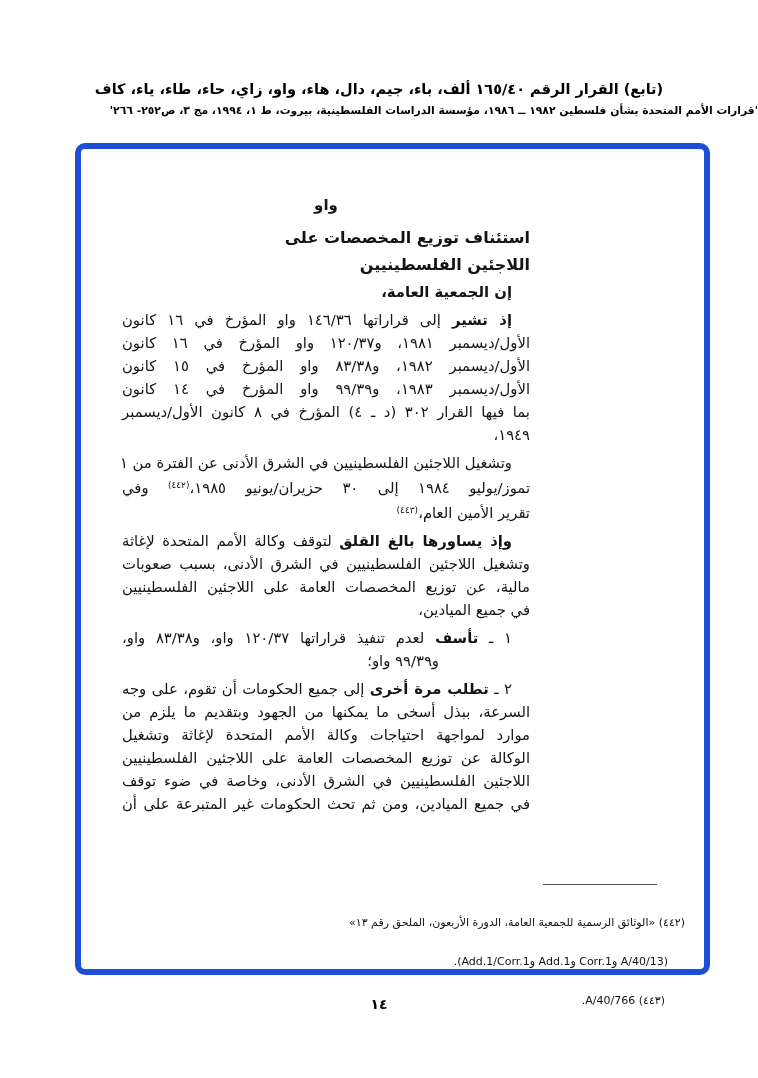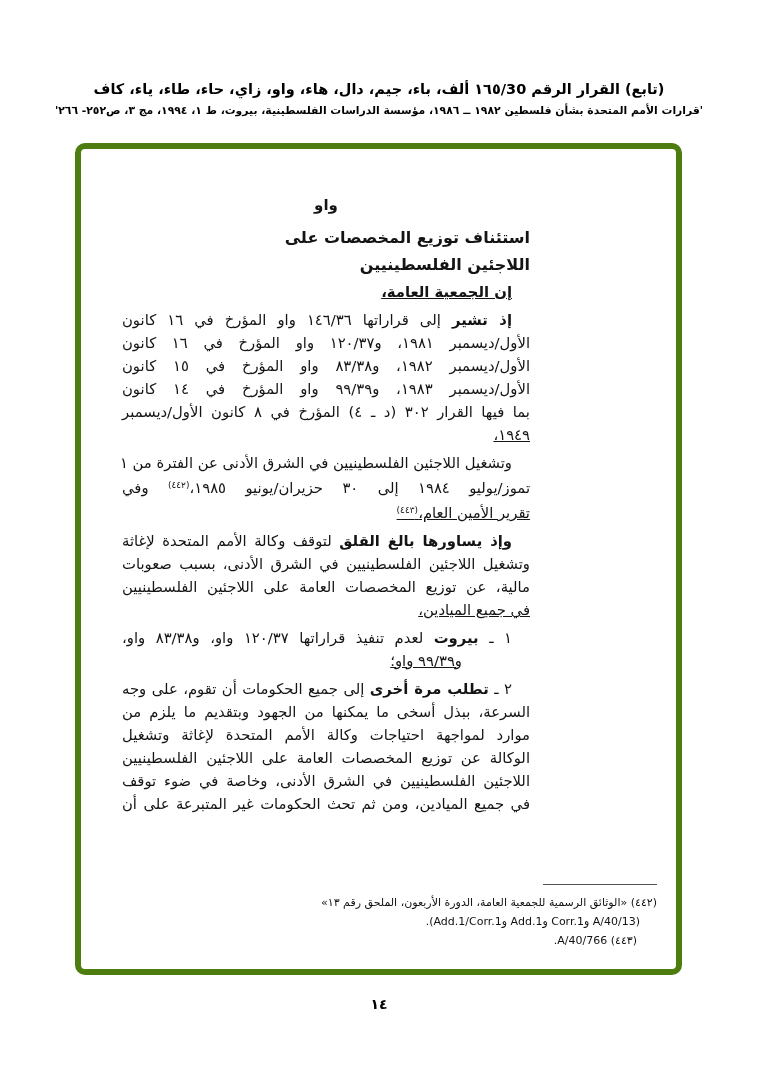--- a/index.html
+++ b/index.html
@@ -8,76 +8,77 @@
     font-family:"DejaVu Sans", sans-serif; color:#141414; overflow:hidden;
   }
   
   .hdr1{
     position:absolute; top:81px; left:0; right:0;
     text-align:center; direction:rtl; white-space:nowrap;
     font-weight:700; font-size:14.5px; color:#000;
   }
   .hdr2{
     position:absolute; top:104px; left:0; right:0;
-    text-align:center; direction:rtl; white-space:nowrap;
+    direction:rtl; white-space:nowrap;
     font-weight:700; font-size:10.8px; color:#000;
   }
   
   .green-box{
     position:absolute; left:75px; top:143px;
     width:595px; height:820px;
-    border:6px solid #4d7c0f; border-radius:10px;
+    border:6px solid #1d4ed8; border-radius:10px;
     background:#ffffff;
+    padding-left:28px;
   }
   .content{
     position:absolute; left:41px; top:45px; width:408px;
     direction:rtl;
   }
   .sect{
     height:23px; line-height:23px; margin-bottom:7px;
     text-align:center; font-weight:700; font-size:15px;
   }
   .title{ margin-bottom:2px; }
   .title-line{
     line-height:27px; font-weight:700; font-size:16px;
     white-space:nowrap;
   }
   .para{ margin:0 0 5px 0; }
   .bline{
     line-height:23px; font-size:14.8px; white-space:nowrap;
     text-align:justify; text-align-last:justify;
   }
-  .bline.end{ text-align-last:right;text-decoration:underline; }
+  .bline.end{ text-align-last:right; }
   .para.indent .bline:first-child{ text-indent:18px; }
   .bline b{ font-weight:700; }
   .bline sup{ font-size:9px; vertical-align:5px; }
   
   .fn-divider{
     position:absolute; left:462px; top:735px; width:114px; height:0;
     border-top:1.5px solid #555;
   }
   .footnotes{
     position:absolute; right:19px; top:740px; width:370px;
     direction:rtl; text-align:right; font-size:11px; line-height:19px;
     padding-top:4px; color:#111;
   }
-  .fn-line{ white-space:nowrap; }
+  .fn-line{ white-space:nowrap;margin-top:20px; }
   
   .pageno{
     position:absolute; top:996px; left:0; right:0;
     text-align:center; font-weight:700; font-size:14px;
     letter-spacing:5px; color:#000000; direction:rtl;
   }
 </style>
 </head>
 <body>
 
 <div class="page">
 
-  <div class="hdr1">(تابع) القرار الرقم ١٦٥/30 ألف، باء، جيم، دال، هاء، واو، زاي، حاء، طاء، ياء، كاف</div>
+  <div class="hdr1">(تابع) القرار الرقم ١٦٥/٤٠ ألف، باء، جيم، دال، هاء، واو، زاي، حاء، طاء، ياء، كاف</div>
 
   <div class="hdr2">'قرارات الأمم المتحدة بشأن فلسطين ١٩٨٢ ــ ١٩٨٦، مؤسسة الدراسات الفلسطينية، بيروت، ط ١، ١٩٩٤، مج ٣، ص٢٥٢- ٢٦٦'</div>
 
   <div class="green-box">
 
     <div class="content">
       <div class="sect">واو</div>
       <div class="title" id="title-lines">
           <div class="title-line">استئناف توزيع المخصصات على</div>
           <div class="title-line">اللاجئين الفلسطينيين</div>
@@ -99,22 +100,22 @@
             <div class="bline">تموز/يوليو ١٩٨٤ إلى ٣٠ حزيران/يونيو ١٩٨٥،<sup>(٤٤٢)</sup> وفي</div>
             <div class="bline end">تقرير الأمين العام،<sup>(٤٤٣)</sup></div>
           </div>
           <div class="para indent">
             <div class="bline"><b>وإذ يساورها بالغ القلق</b> لتوقف وكالة الأمم المتحدة لإغاثة</div>
             <div class="bline">وتشغيل اللاجئين الفلسطينيين في الشرق الأدنى، بسبب صعوبات</div>
             <div class="bline">مالية، عن توزيع المخصصات العامة على اللاجئين الفلسطينيين</div>
             <div class="bline end">في جميع الميادين،</div>
           </div>
           <div class="para indent">
-            <div class="bline">١ ـ <b>بيروت</b> لعدم تنفيذ قراراتها ١٢٠/٣٧ واو، و٨٣/٣٨ واو،</div>
-            <div class="bline end" style="margin-right: 68px;">و٩٩/٣٩ واو؛</div>
+            <div class="bline">١ ـ <b>تأسف</b> لعدم تنفيذ قراراتها ١٢٠/٣٧ واو، و٨٣/٣٨ واو،</div>
+            <div class="bline end" style="margin-right: 91px;">و٩٩/٣٩ واو؛</div>
           </div>
           <div class="para indent">
             <div class="bline">٢ ـ <b>تطلب مرة أخرى</b> إلى جميع الحكومات أن تقوم، على وجه</div>
             <div class="bline">السرعة، ببذل أسخى ما يمكنها من الجهود وبتقديم ما يلزم من</div>
             <div class="bline">موارد لمواجهة احتياجات وكالة الأمم المتحدة لإغاثة وتشغيل</div>
             <div class="bline">الوكالة عن توزيع المخصصات العامة على اللاجئين الفلسطينيين</div>
             <div class="bline">اللاجئين الفلسطينيين في الشرق الأدنى، وخاصة في ضوء توقف</div>
             <div class="bline">في جميع الميادين، ومن ثم تحث الحكومات غير المتبرعة على أن</div>
           </div>
         </div>

